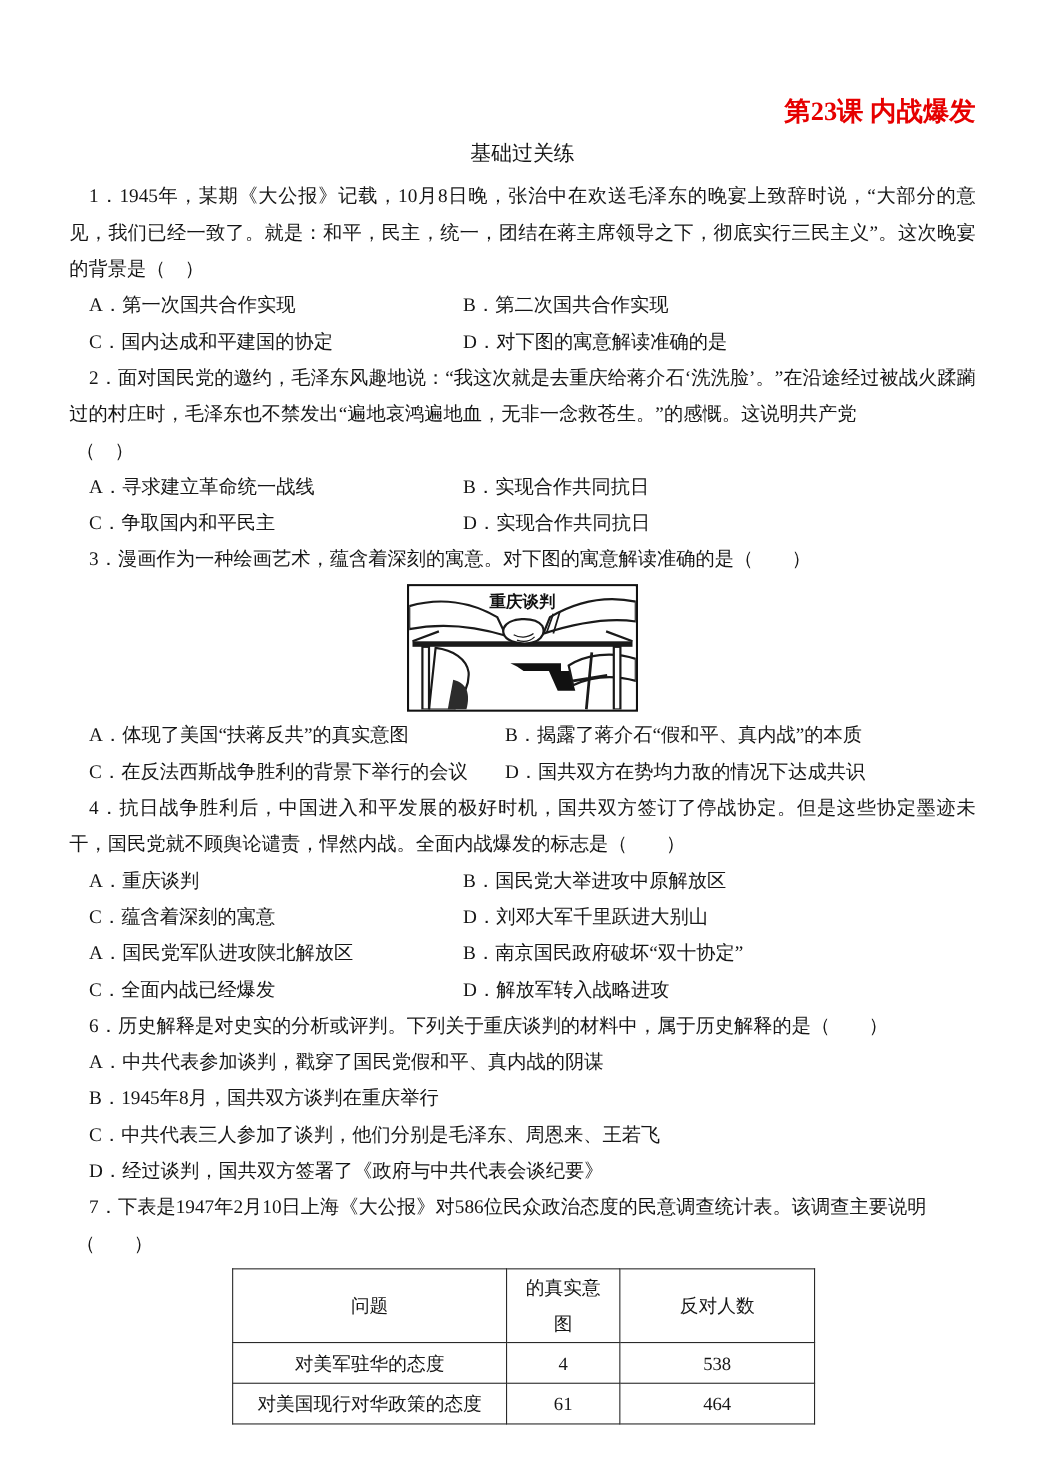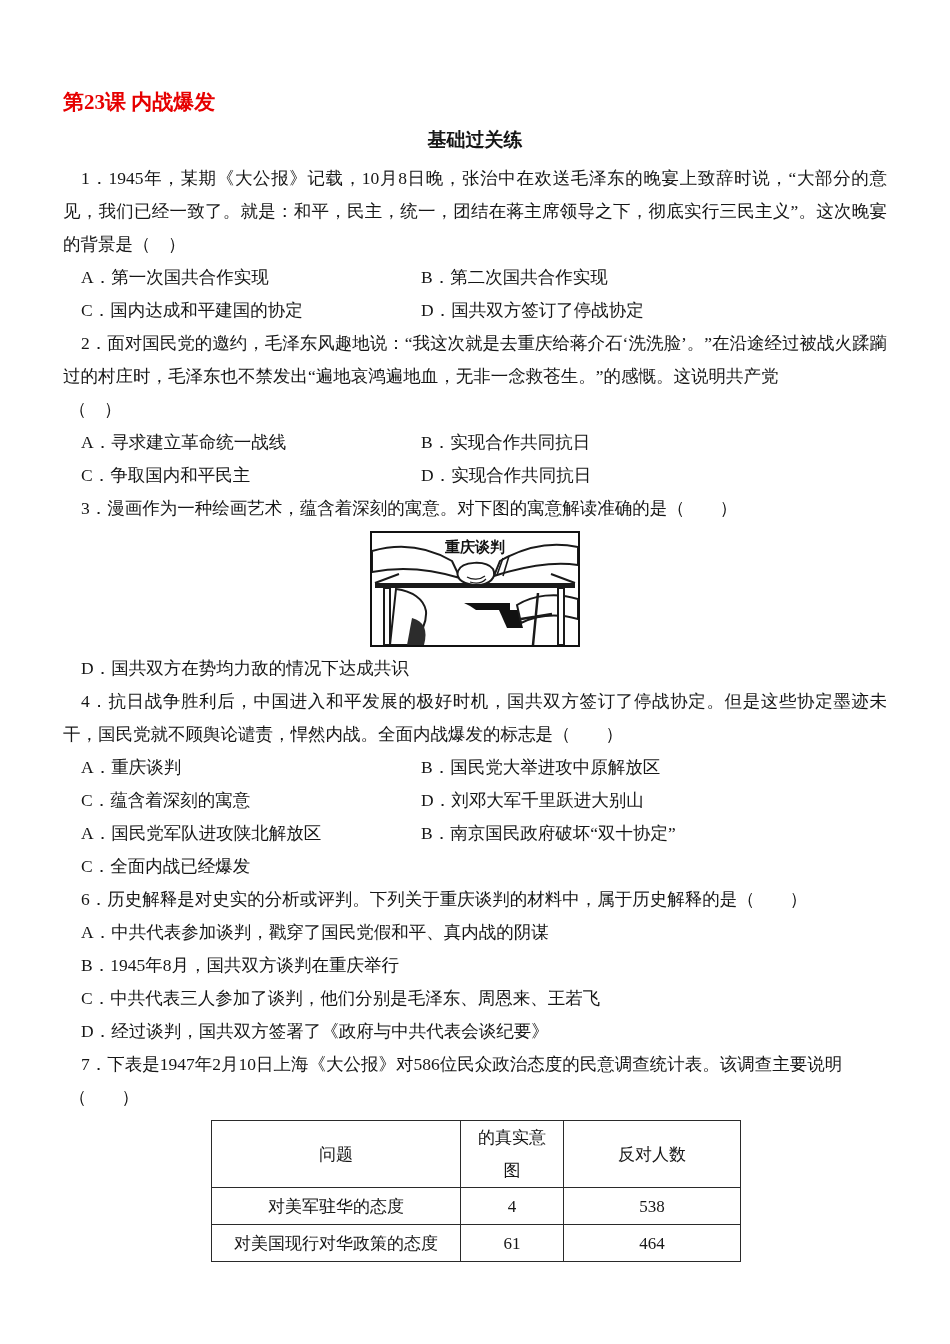--- a/index.html
+++ b/index.html
@@ -3,26 +3,26 @@
 <meta charset="utf-8">
 <style>
   html,body{margin:0;padding:0;}
   body{
     width:950px;height:1344px;background:#ffffff;color:#161616;
     font-family:"Liberation Serif","DejaVu Serif",serif;
     overflow:hidden;
   }
   .page{padding:86px 63px 0 63px;}
   .title{
-    margin:0 0 6px 0;text-align:left;
-    font-size:21px;line-height:32px;font-weight:bold;color:#e60000;
+    margin:0 0 6px 0;text-align:right;
+    font-size:24px;line-height:32px;font-weight:bold;color:#e60000;
   }
   .subtitle{
     margin:0 0 6px 0;text-align:center;
-    font-size:19px;line-height:32px;font-weight:bold;color:#161616;
+    font-size:19px;line-height:32px;font-weight:normal;color:#161616;
   }
   .content{font-size:17.5px;line-height:33px;text-align:justify;}
   p.para{margin:0;text-indent:18px;}
   .paren-line{margin:0;text-indent:6px;}
   .opt-pair{display:flex;padding-left:18px;}
   .opt-pair .col{flex:0 0 340px;}
   .opt-pair .colwide{flex:0 0 378px;}
   .opt-line{padding-left:18px;}
   .cartoon{
     width:206px;margin:6px auto 5px auto;
@@ -49,21 +49,21 @@
   <div class="content">
 
     <div>
       <p class="para">1．1945年，某期《大公报》记载，10月8日晚，张治中在欢送毛泽东的晚宴上致辞时说，“大部分的意见，我们已经一致了。就是：和平，民主，统一，团结在蒋主席领导之下，彻底实行三民主义”。这次晚宴的背景是（　）</p>
       <div class="opt-pair">
         <span class="col">A．第一次国共合作实现</span>
         <span>B．第二次国共合作实现</span>
       </div>
       <div class="opt-pair">
         <span class="col">C．国内达成和平建国的协定</span>
-        <span>D．国共双方签订了停战协定</span>
+        <span>D．对下图的寓意解读准确的是</span>
       </div>
     </div>
 
     <div>
       <p class="para">2．面对国民党的邀约，毛泽东风趣地说：“我这次就是去重庆给蒋介石‘洗洗脸’。”在沿途经过被战火蹂躏过的村庄时，毛泽东也不禁发出“遍地哀鸿遍地血，无非一念救苍生。”的感慨。这说明共产党</p>
       <p class="paren-line">（　）</p>
       <div class="opt-pair">
         <span class="col">A．寻求建立革命统一战线</span>
         <span>B．实现合作共同抗日</span>
       </div>
@@ -97,20 +97,25 @@
           <path d="M206,14 C178,8 152,14 128,28 L122,43 C150,34 180,28 206,32 Z" fill="#ffffff" stroke="#1a1a1a" stroke-width="2"></path>
           <path d="M131,25 L125,42 M137,23 L131,43" stroke="#1a1a1a" stroke-width="1.6" fill="none"></path>
           <path d="M86,38 C90,28 114,27 121,36 C125,44 118,52 105,52 C94,52 83,47 86,38 Z" fill="#ffffff" stroke="#1a1a1a" stroke-width="2"></path>
           <path d="M95,44 C100,47 108,47 113,43 M98,49 C104,51 110,50 114,46" stroke="#1a1a1a" stroke-width="1.2" fill="none"></path>
 
           <text x="103" y="19" text-anchor="middle" font-size="15" font-weight="bold" fill="#111111">重庆谈判</text>
         </svg>
       </div>
 
       <div class="opt-pair">
+        <span class="colwide">A．体现了美国“扶蒋反共”的真实意图</span>
+        <span>B．揭露了蒋介石“假和平、真内战”的本质</span>
+      </div>
+      <div class="opt-pair">
+        <span class="colwide">C．在反法西斯战争胜利的背景下举行的会议</span>
         <span>D．国共双方在势均力敌的情况下达成共识</span>
       </div>
     </div>
 
     <div>
       <p class="para">4．抗日战争胜利后，中国进入和平发展的极好时机，国共双方签订了停战协定。但是这些协定墨迹未干，国民党就不顾舆论谴责，悍然内战。全面内战爆发的标志是（　　）</p>
       <div class="opt-pair">
         <span class="col">A．重庆谈判</span>
         <span>B．国民党大举进攻中原解放区</span>
       </div>
@@ -120,20 +125,21 @@
       </div>
     </div>
 
     <div>
       <div class="opt-pair">
         <span class="col">A．国民党军队进攻陕北解放区</span>
         <span>B．南京国民政府破坏“双十协定”</span>
       </div>
       <div class="opt-pair">
         <span class="col">C．全面内战已经爆发</span>
+        <span>D．解放军转入战略进攻</span>
       </div>
     </div>
 
     <div>
       <p class="para">6．历史解释是对史实的分析或评判。下列关于重庆谈判的材料中，属于历史解释的是（　　）</p>
       <div class="opt-line">A．中共代表参加谈判，戳穿了国民党假和平、真内战的阴谋</div>
       <div class="opt-line">B．1945年8月，国共双方谈判在重庆举行</div>
       <div class="opt-line">C．中共代表三人参加了谈判，他们分别是毛泽东、周恩来、王若飞</div>
       <div class="opt-line">D．经过谈判，国共双方签署了《政府与中共代表会谈纪要》</div>
     </div>

